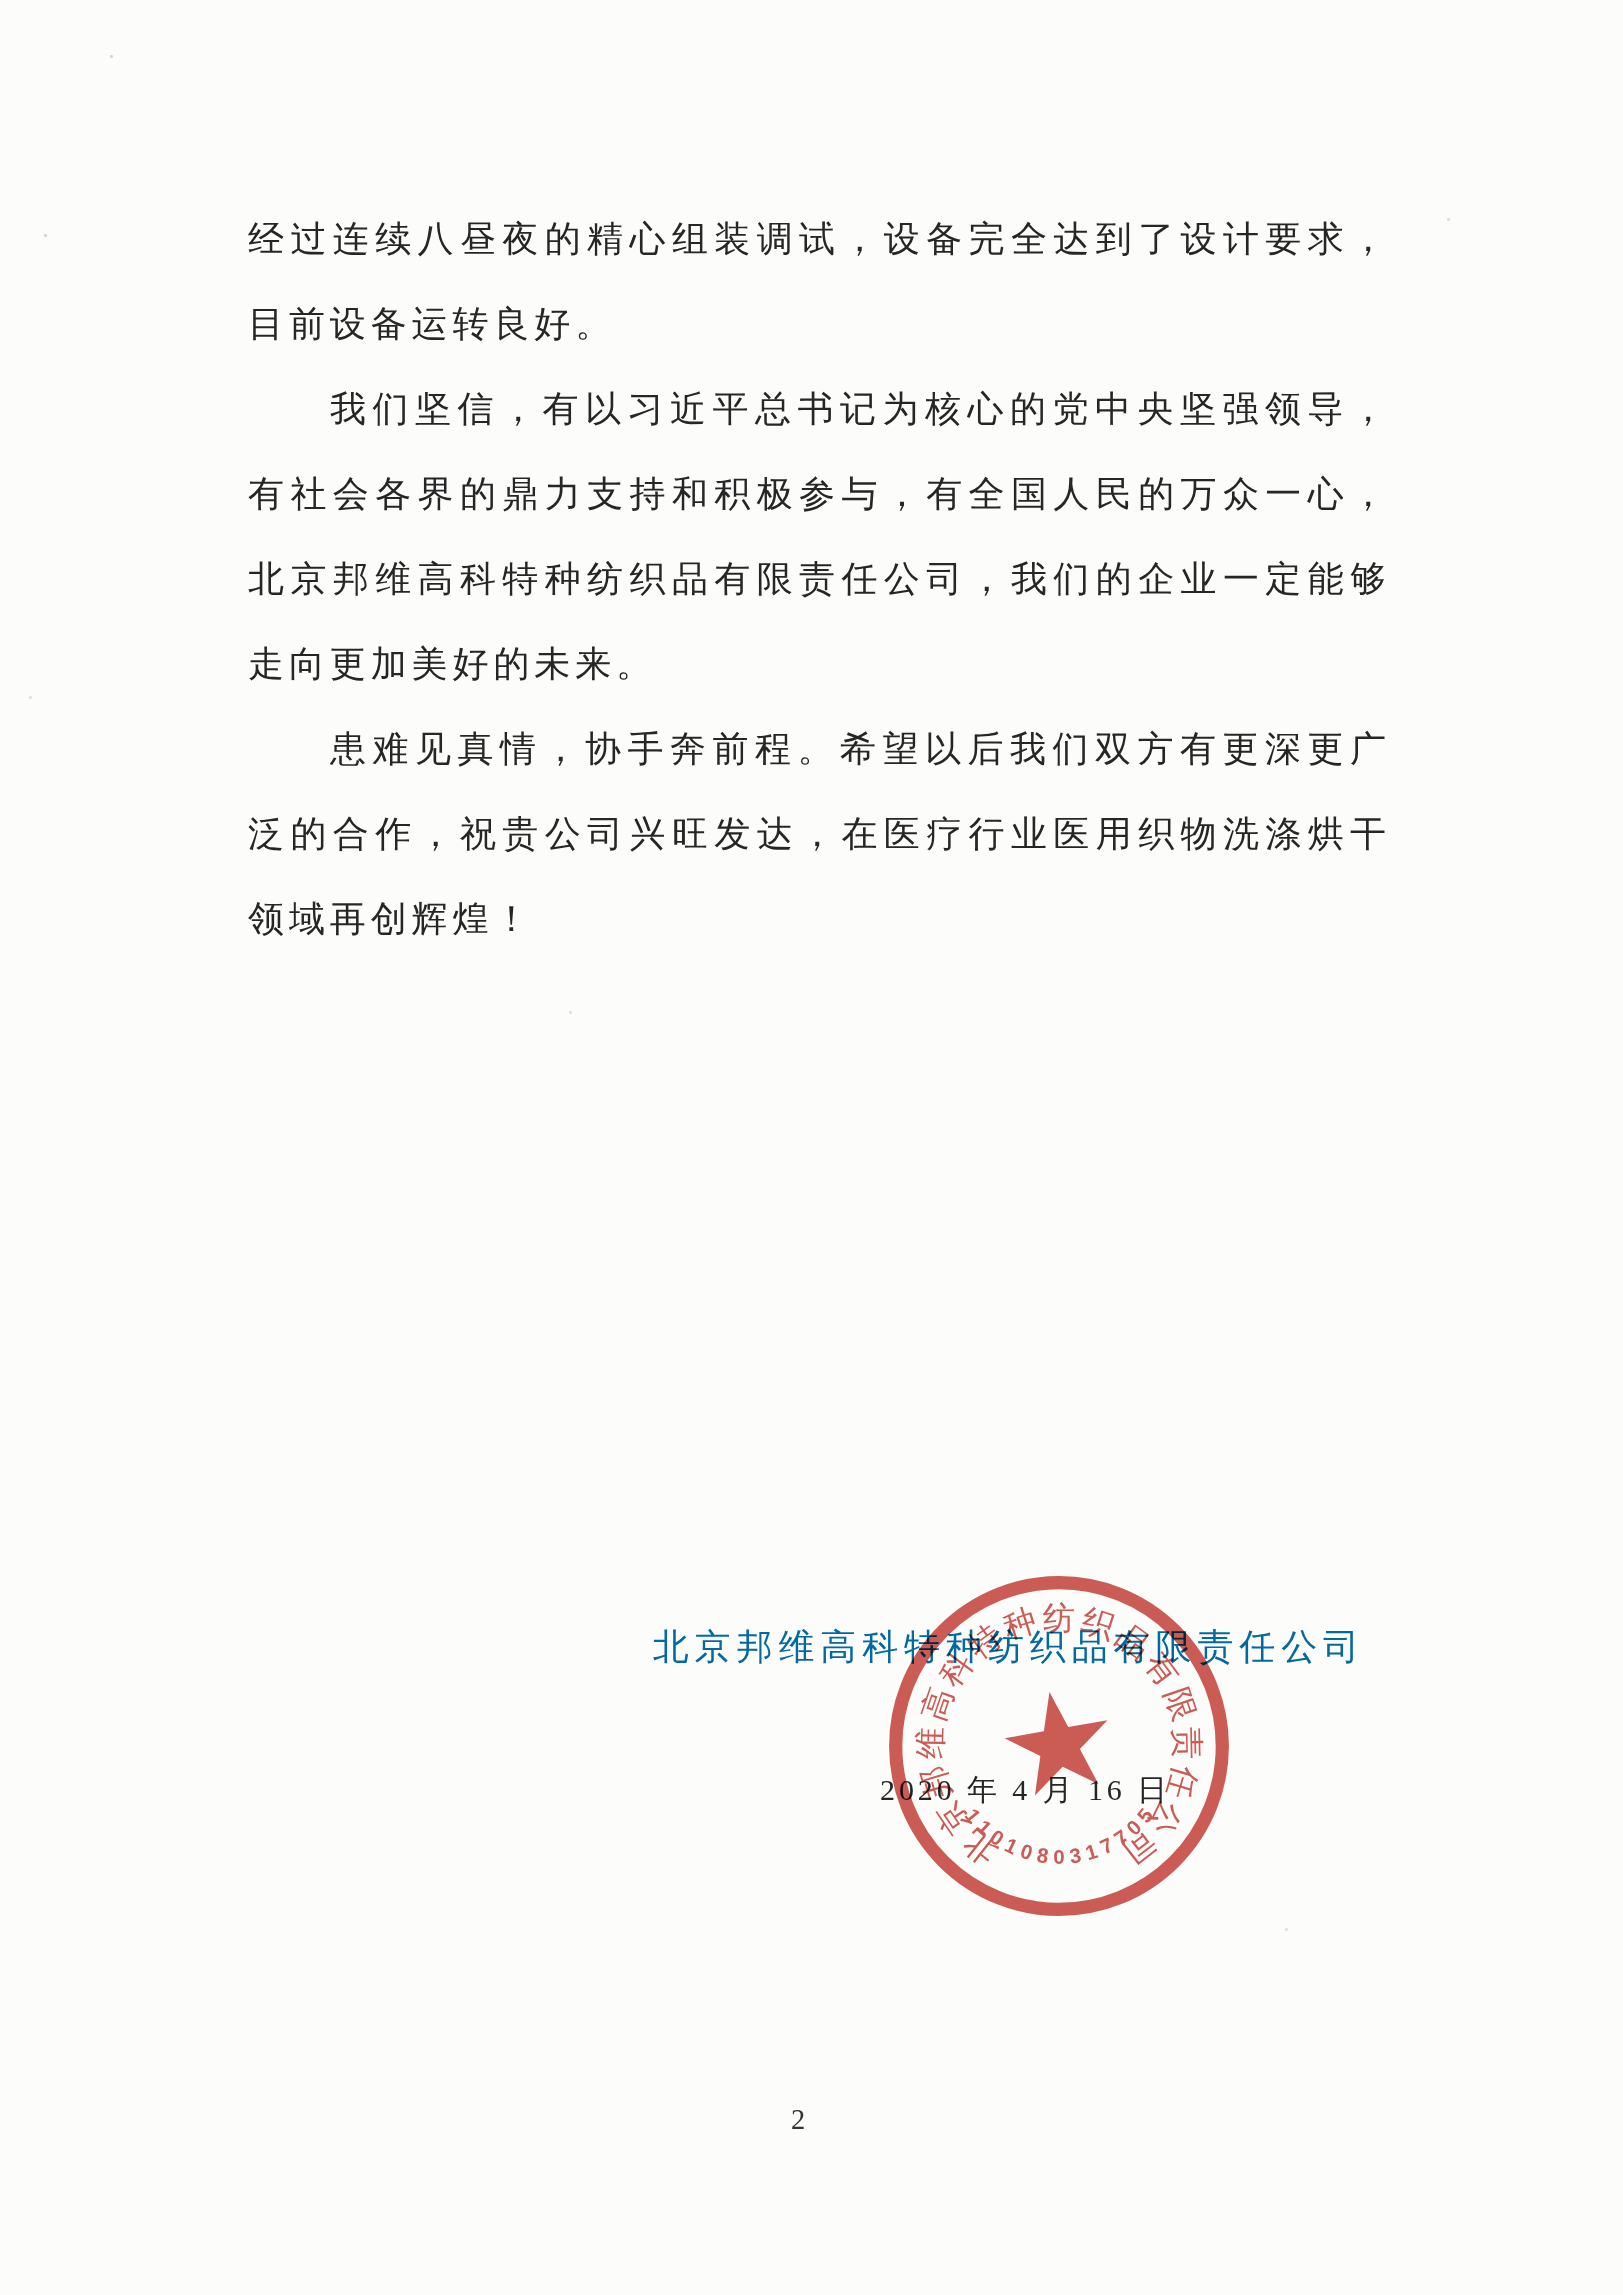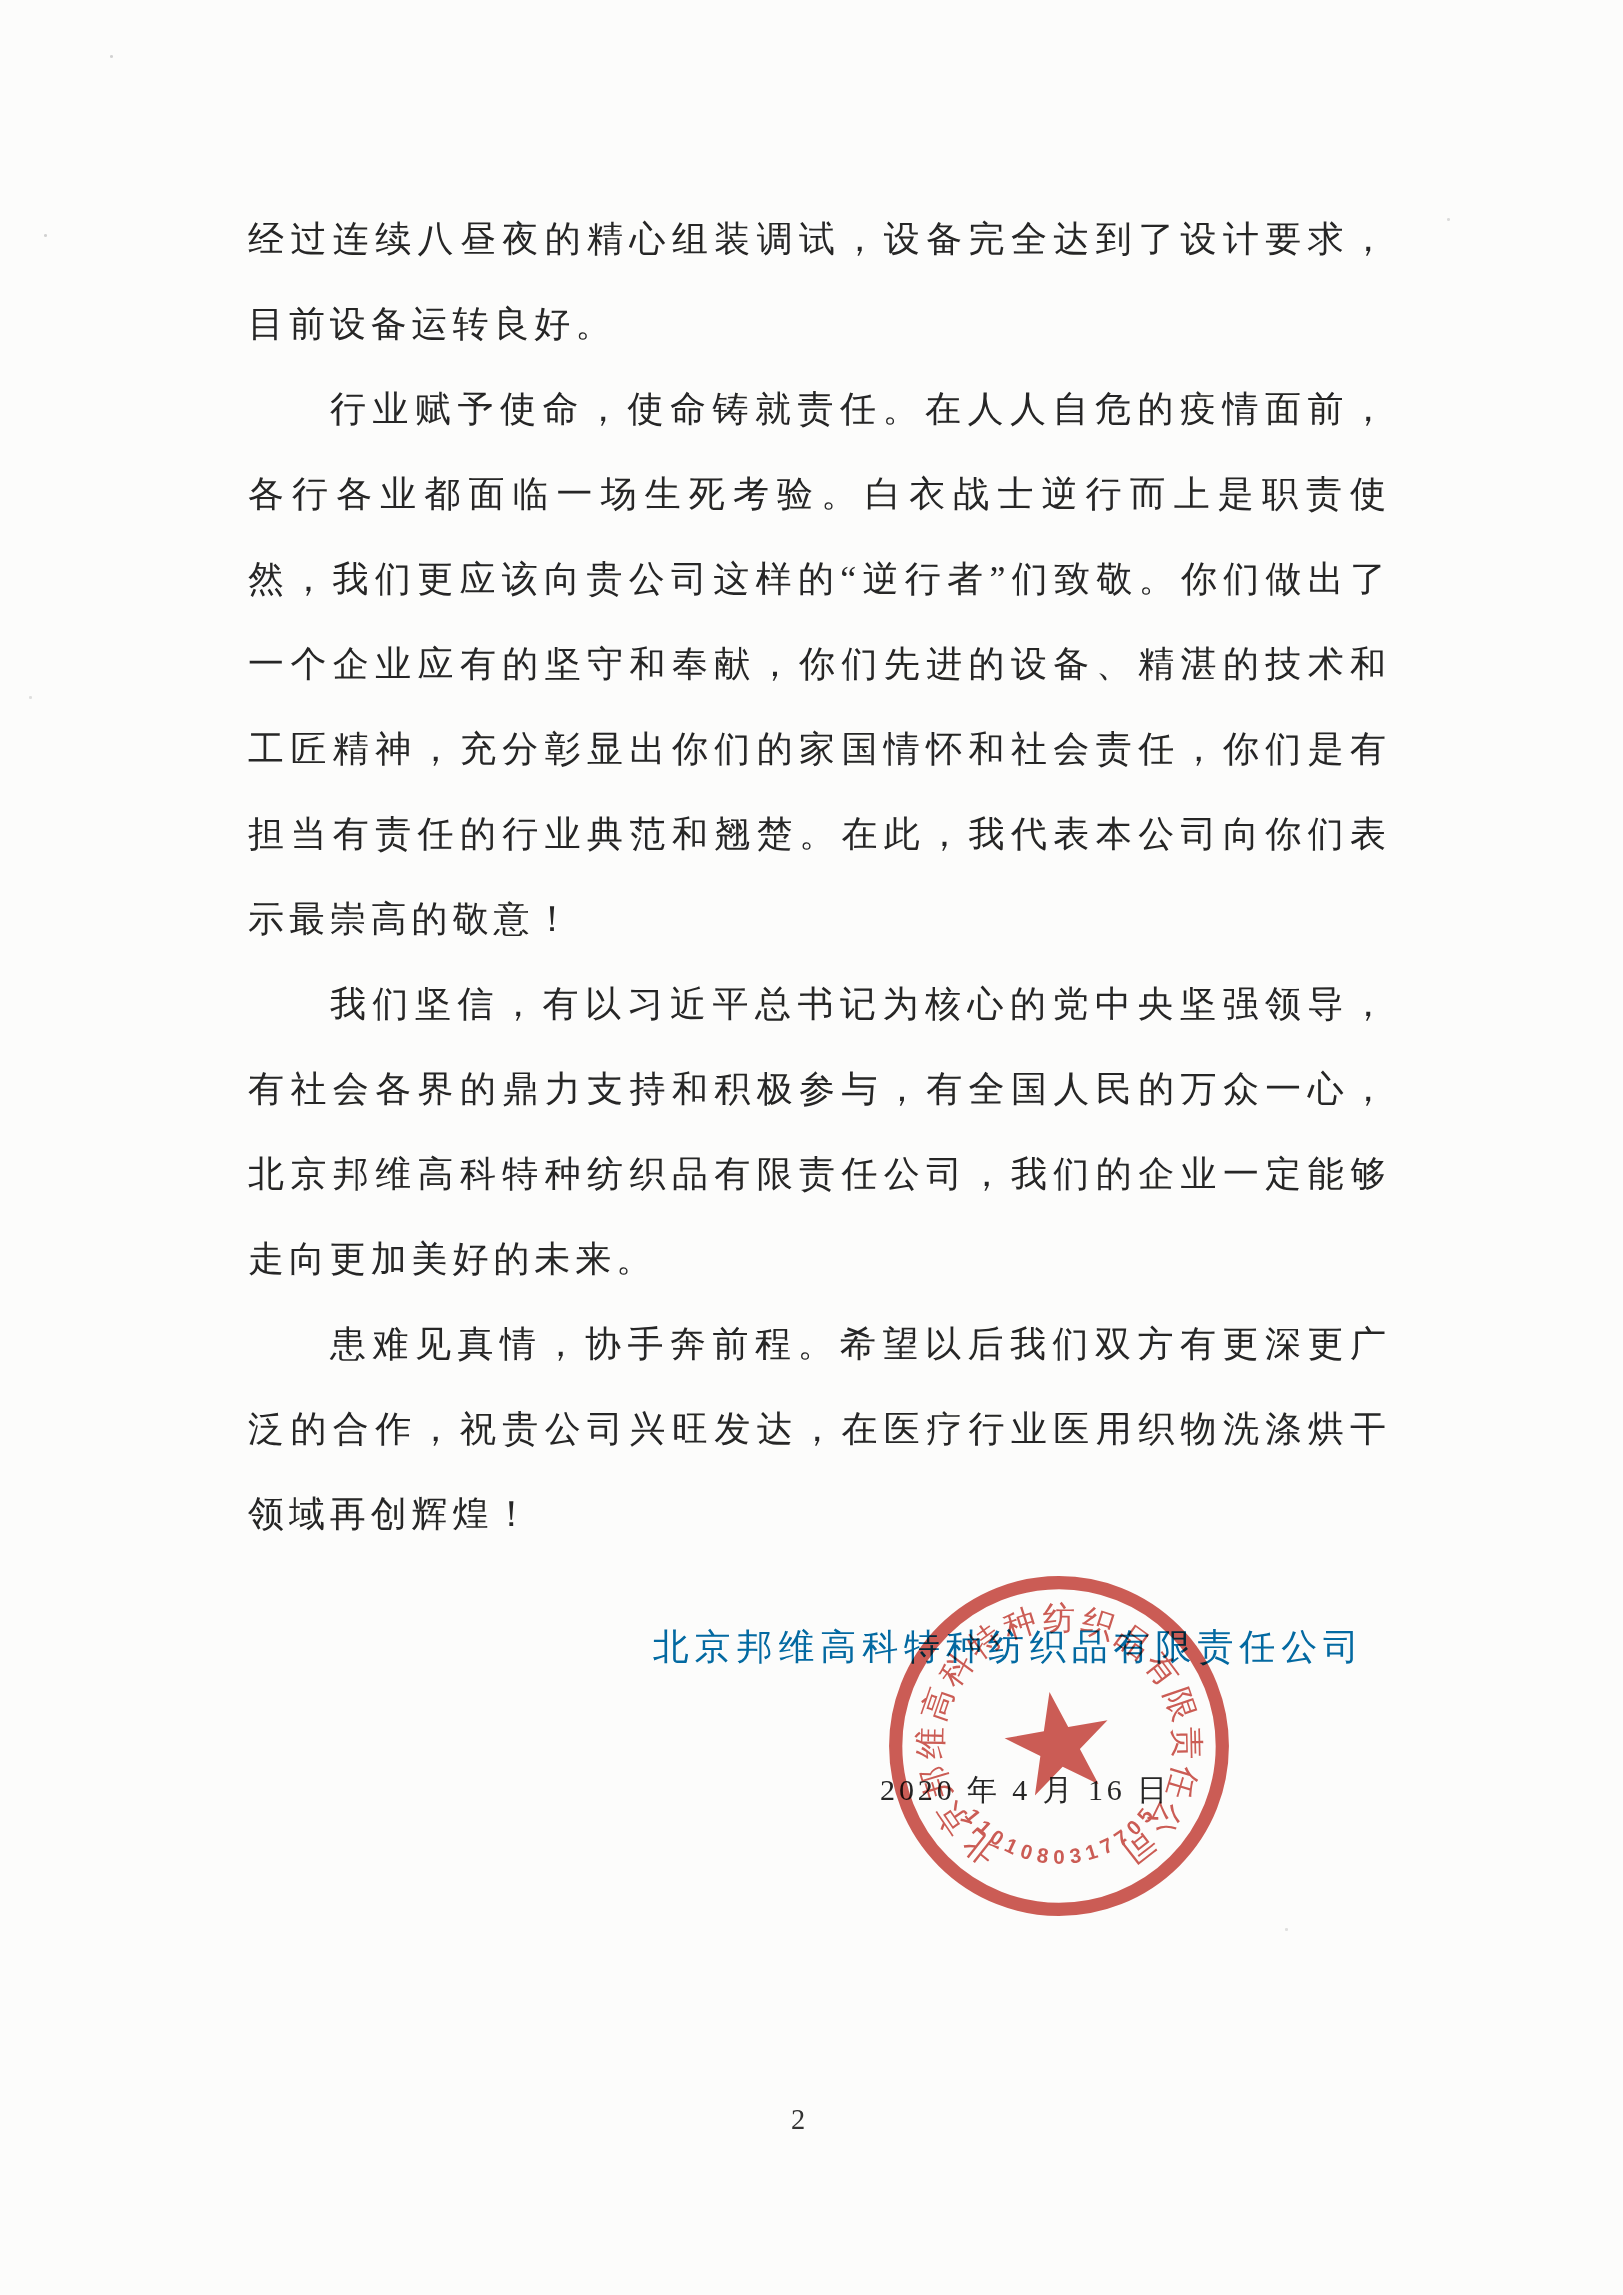--- a/index.html
+++ b/index.html
@@ -91,21 +91,20 @@
   .speck.s5 { left: 1285px; top: 1928px; width: 2.5px; height: 2.5px; opacity: .3; }
   .speck.s6 { left: 569px; top: 1011px; width: 2.9px; height: 2.5px; opacity: .3; }
 </style>
 </head>
 <body>
 
 <div class="page">
 
   <div class="body-text">
     <p class="para cont">经过连续八昼夜的精心组装调试，设备完全达到了设计要求，目前设备运转良好。</p>
-    <p class="para">行业赋予使命，使命铸就责任。在人人自危的疫情面前，各行各业都面临一场生死考验。白衣战士逆行而上是职责使然，我们更应该向贵公司这样的“逆行者”们致敬。你们做出了一个企业应有的坚守和奉献，你们先进的设备、精湛的技术和工匠精神，充分彰显出你们的家国情怀和社会责任，你们是有担当有责任的行业典范和翘楚。在此，我代表本公司向你们表示最崇高的敬意！</p>
     <p class="para">我们坚信，有以习近平总书记为核心的党中央坚强领导，有社会各界的鼎力支持和积极参与，有全国人民的万众一心，北京邦维高科特种纺织品有限责任公司，我们的企业一定能够走向更加美好的未来。</p>
     <p class="para">患难见真情，协手奔前程。希望以后我们双方有更深更广泛的合作，祝贵公司兴旺发达，在医疗行业医用织物洗涤烘干领域再创辉煌！</p>
   </div>
 
   <div class="sig-company">北京邦维高科特种纺织品有限责任公司</div>
   <div class="sig-date">2020 年 4 月 16 日</div>
 
   <svg class="seal" viewBox="0 0 730 730" xmlns="http://www.w3.org/2000/svg">
     <circle id="seal-ring" class="seal-ring-circle" cx="365" cy="365" r="333" stroke="#c7453c"></circle>
     <polygon id="seal-star" points="345.6,254.7 383.8,326.4 463.9,312.4 407.6,371.0 445.6,442.8 372.5,407.3 315.9,465.7 327.0,385.2 254.1,349.4 334.1,335.1" fill="#c7453c"></polygon>

